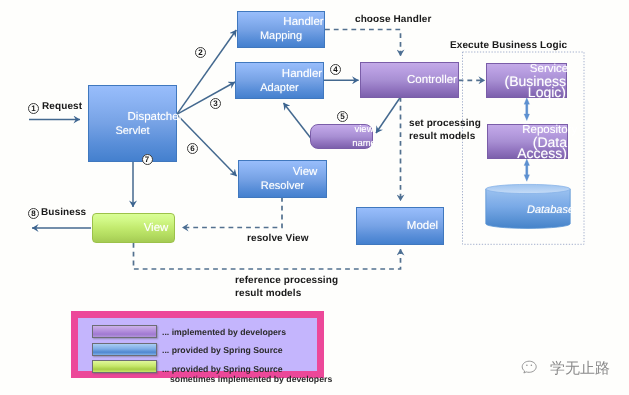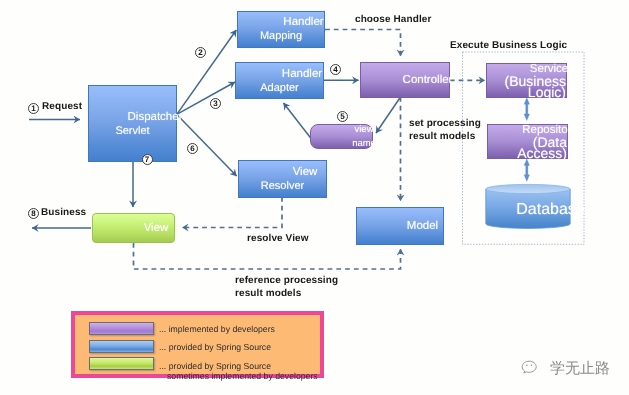--- a/index.html
+++ b/index.html
@@ -15,21 +15,21 @@
         border:1px solid #4078be;}
   .purple{background:linear-gradient(180deg,#c3aae7 0%,#b79de0 24%,#a88fd3 50%,#9275c0 76%,#7c60ac 100%);
           border:1px solid #7a5da8;}
   .green{background:linear-gradient(180deg,#d9fe96 0%,#d0f785 24%,#c2ea6e 50%,#b3dc60 76%,#a5cb53 100%);
          border:1px solid #9cc24a;}
   .lbl{position:absolute;font-size:10px;color:#1a1a1a;font-weight:bold;white-space:nowrap;letter-spacing:0.1px;}
   .num{position:absolute;width:11px;height:11px;border:1px solid #3b3b3b;border-radius:50%;
        font-size:8px;color:#151515;line-height:9.5px;text-align:center;font-weight:bold;
        box-sizing:border-box;background:#fefefc;-webkit-font-smoothing:antialiased;}
   svg.layer{position:absolute;left:0;top:0;width:629px;height:395px;pointer-events:none;}
-  #legend{position:absolute;box-sizing:border-box;border:4px solid #ec4899;background:#fdba74;}
+  #legend{position:absolute;box-sizing:border-box;border:7px solid #ec4899;background:#c4b5fd;font-weight:bold;}
   .legsw{position:absolute;box-sizing:border-box;border:1px solid #6d6d75;box-shadow:1px 1px 1.4px rgba(90,90,100,0.45);}
   .legtxt{position:absolute;font-size:8.7px;color:#2b2b2b;white-space:nowrap;}
   #watermark{position:absolute;font-size:15px;color:#8a8a8a;white-space:nowrap;line-height:16px;}
 </style>
 </head>
 <body>
 
 <div id="stage">
 
   <svg class="layer" viewBox="0 0 629 395">
@@ -100,21 +100,21 @@
   <div class="node blue" style="left:235px;top:62px;width:89px;height:37px;">
     <div class="t1">Handler</div>
     <div class="t2">Adapter</div>
   </div>
 
   <div class="node blue" style="left:238px;top:160px;width:89px;height:38px;">
     <div class="t1">View</div>
     <div class="t2">Resolver</div>
   </div>
 
-  <div class="node purple" style="left:360px;top:62px;width:90px;height:36px;">
+  <div class="node purple" style="left:360px;top:62px;width:99px;height:36px;">
     <div class="t1">Controller</div>
   </div>
 
   <div class="node purple" style="left:310px;top:124px;width:63px;height:25px;border-radius:8px;">
     <div class="t1" style="font-size:9.5px;">view name</div>
   </div>
 
   <div class="node green" style="left:92px;top:213px;width:83px;height:30px;border-radius:4px;">
     <div class="t1">View</div>
   </div>
@@ -156,21 +156,21 @@
     <div class="legsw" style="left:14px;top:7px;width:65px;height:13px;background:linear-gradient(180deg,#cbb1e8 0%,#b48fdd 45%,#a179d2 75%,#b095d9 100%);"></div>
     <div class="legsw" style="left:14px;top:25px;width:65px;height:13px;background:linear-gradient(180deg,#a9cdf4 0%,#7dace6 45%,#4f87d0 75%,#7eafe6 100%);"></div>
     <div class="legsw" style="left:14px;top:42px;width:65px;height:13px;background:linear-gradient(180deg,#e0f79a 0%,#c7e86c 45%,#a8cd46 75%,#c6e86c 100%);"></div>
     <div class="legtxt" style="left:84px;top:8.7px;">... implemented by developers</div>
     <div class="legtxt" style="left:84px;top:27.2px;">... provided by Spring Source</div>
     <div class="legtxt" style="left:84px;top:45.7px;">... provided by Spring Source</div>
     <div class="legtxt" style="left:92px;top:56.2px;">sometimes implemented by developers</div>
   </div>
 
   <div class="node" style="left:486px;top:202px;width:84px;height:16px;">
-    <div class="t1" style="font-size:16px;">Database</div>
+    <div class="t1" style="font-size:11px;font-style:italic;">Database</div>
   </div>
 
   <div id="watermark" style="left:520px;top:359px;">
     <svg width="24" height="18" viewBox="0 0 24 18" style="vertical-align:-4px;">
       <path d="M9.2,2.2 C5.3,2.2 2.2,4.7 2.2,7.8 C2.2,9.5 3.1,11.0 4.6,12.0 L3.9,14.0 L6.2,12.9
                C7.1,13.2 8.1,13.3 9.2,13.3 C13.1,13.3 16.2,10.8 16.2,7.8 C16.2,4.7 13.1,2.2 9.2,2.2 Z" fill="none" stroke="#8c8c8c" stroke-width="0.9"></path>
       <circle cx="6.9" cy="6.3" r="0.75" fill="#8c8c8c"></circle>
       <circle cx="11.4" cy="6.3" r="0.75" fill="#8c8c8c"></circle>
     </svg><span style="margin-left:6px;">学无止路</span>
   </div>

